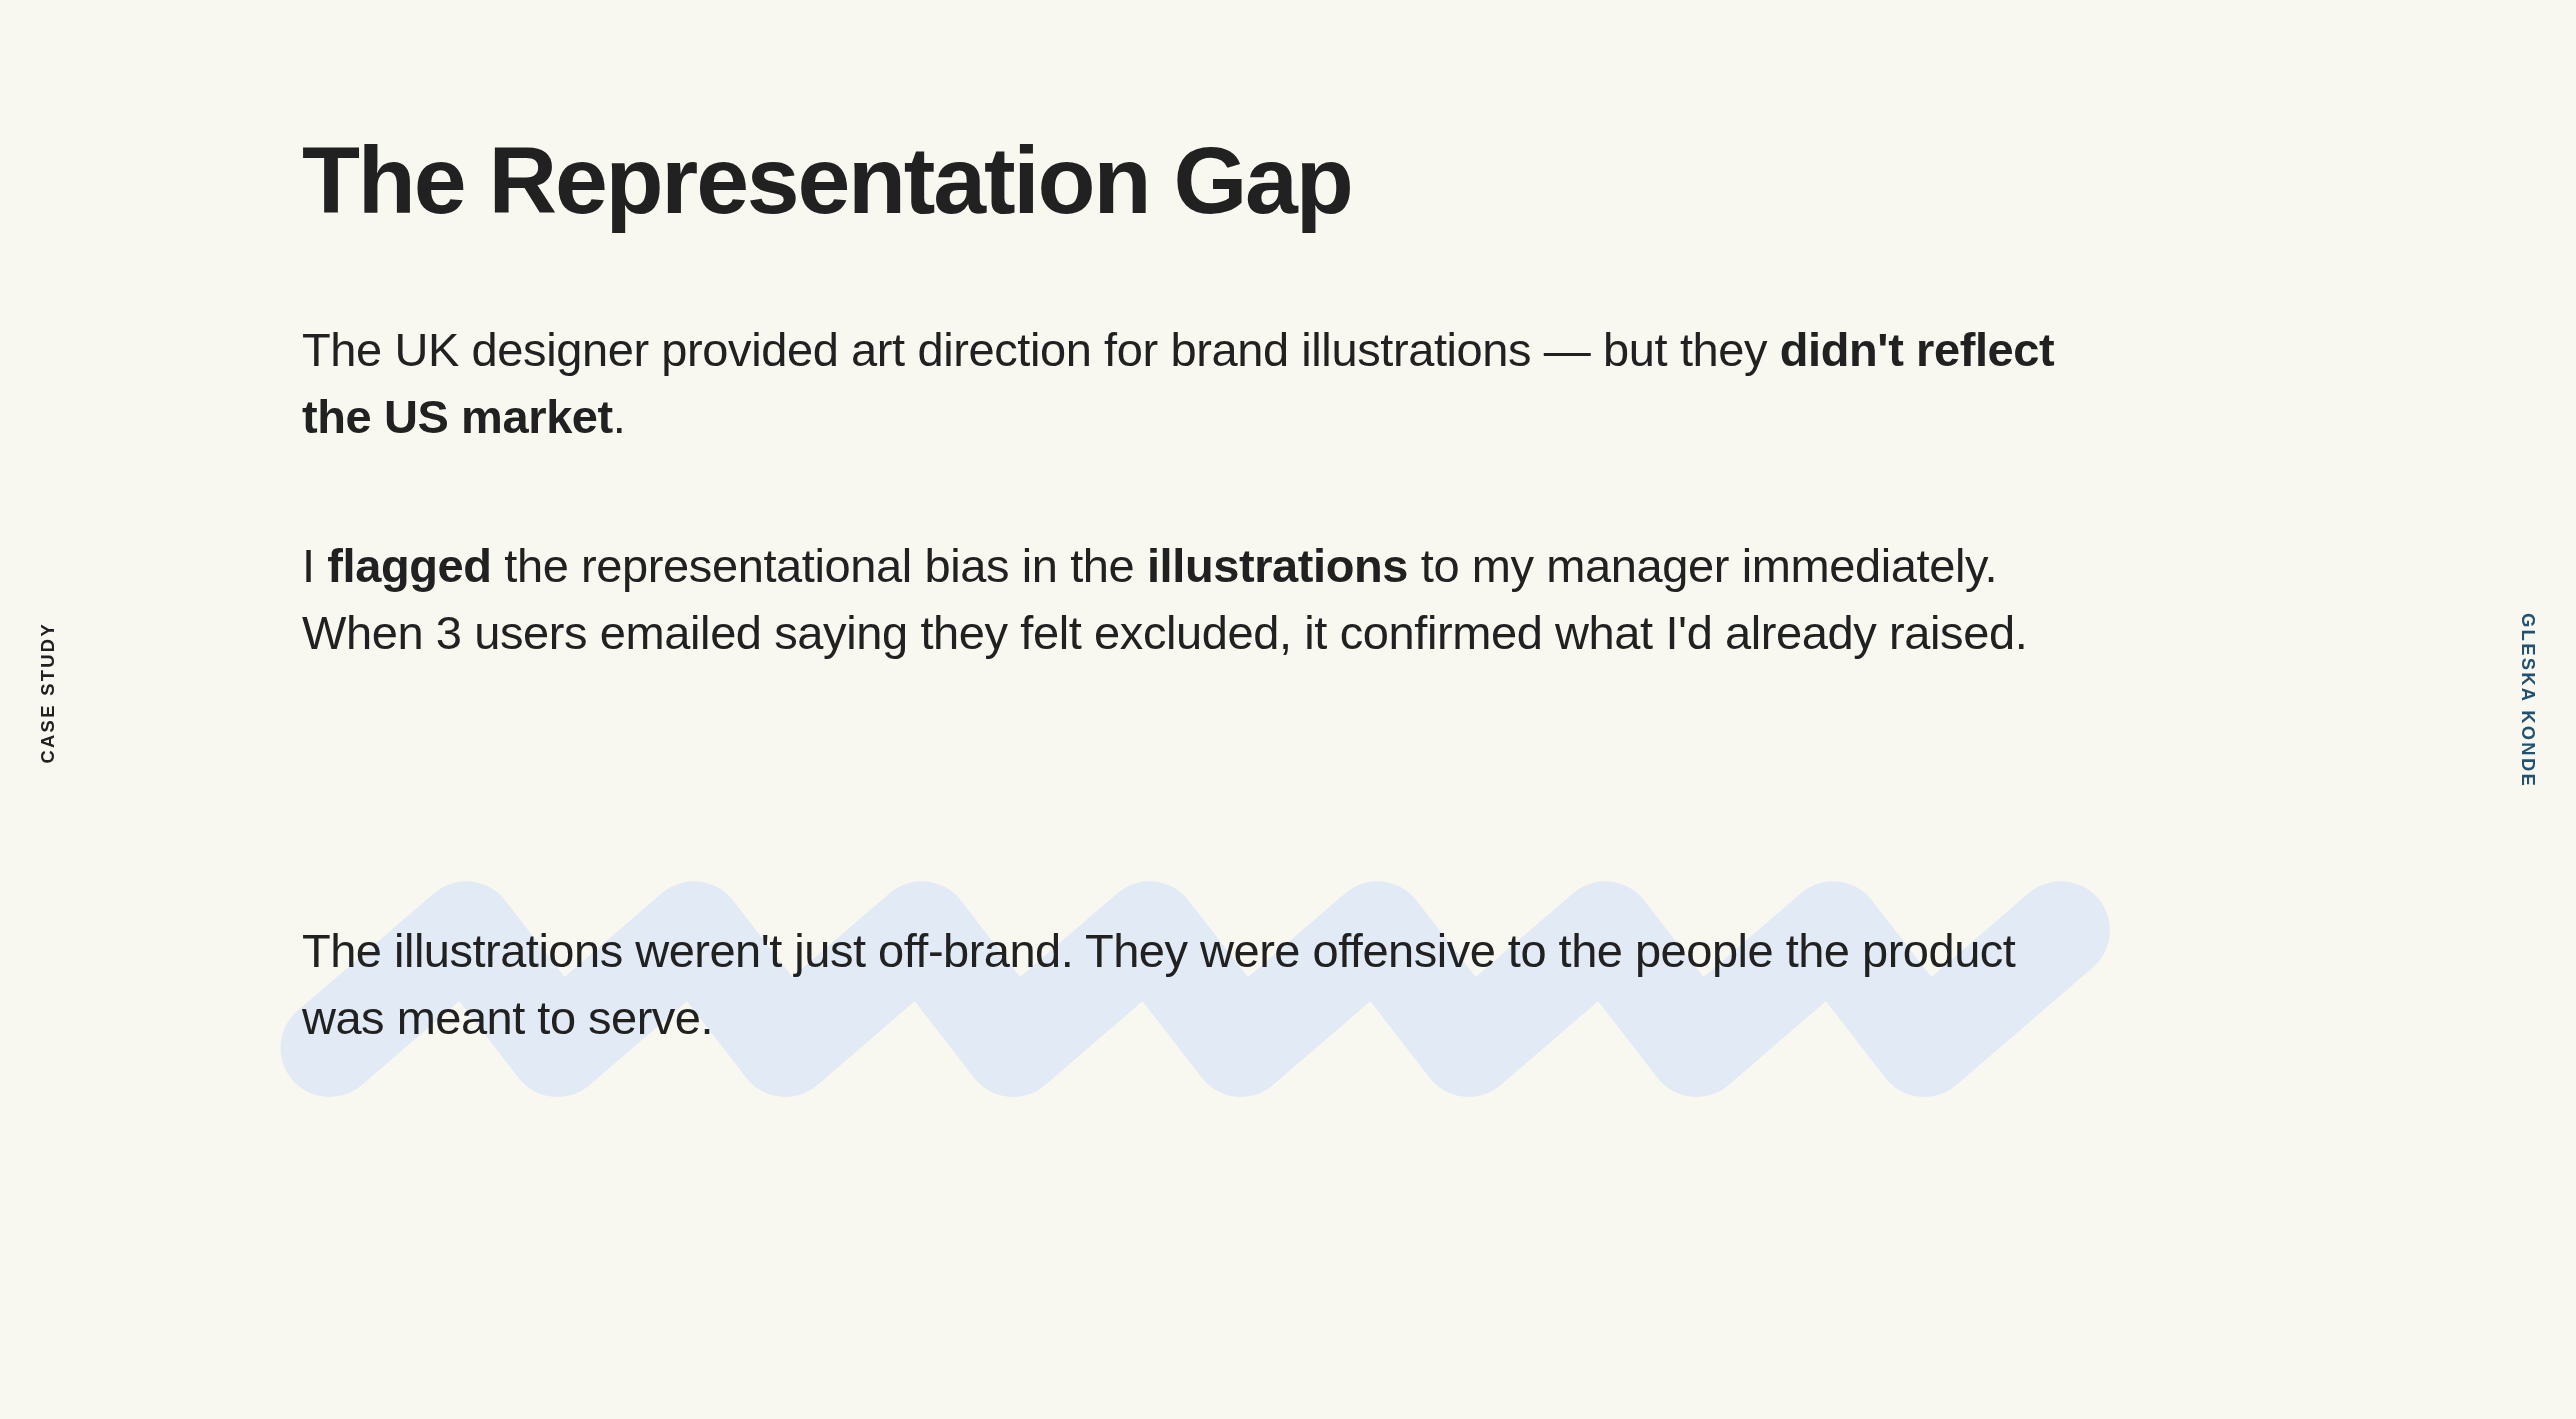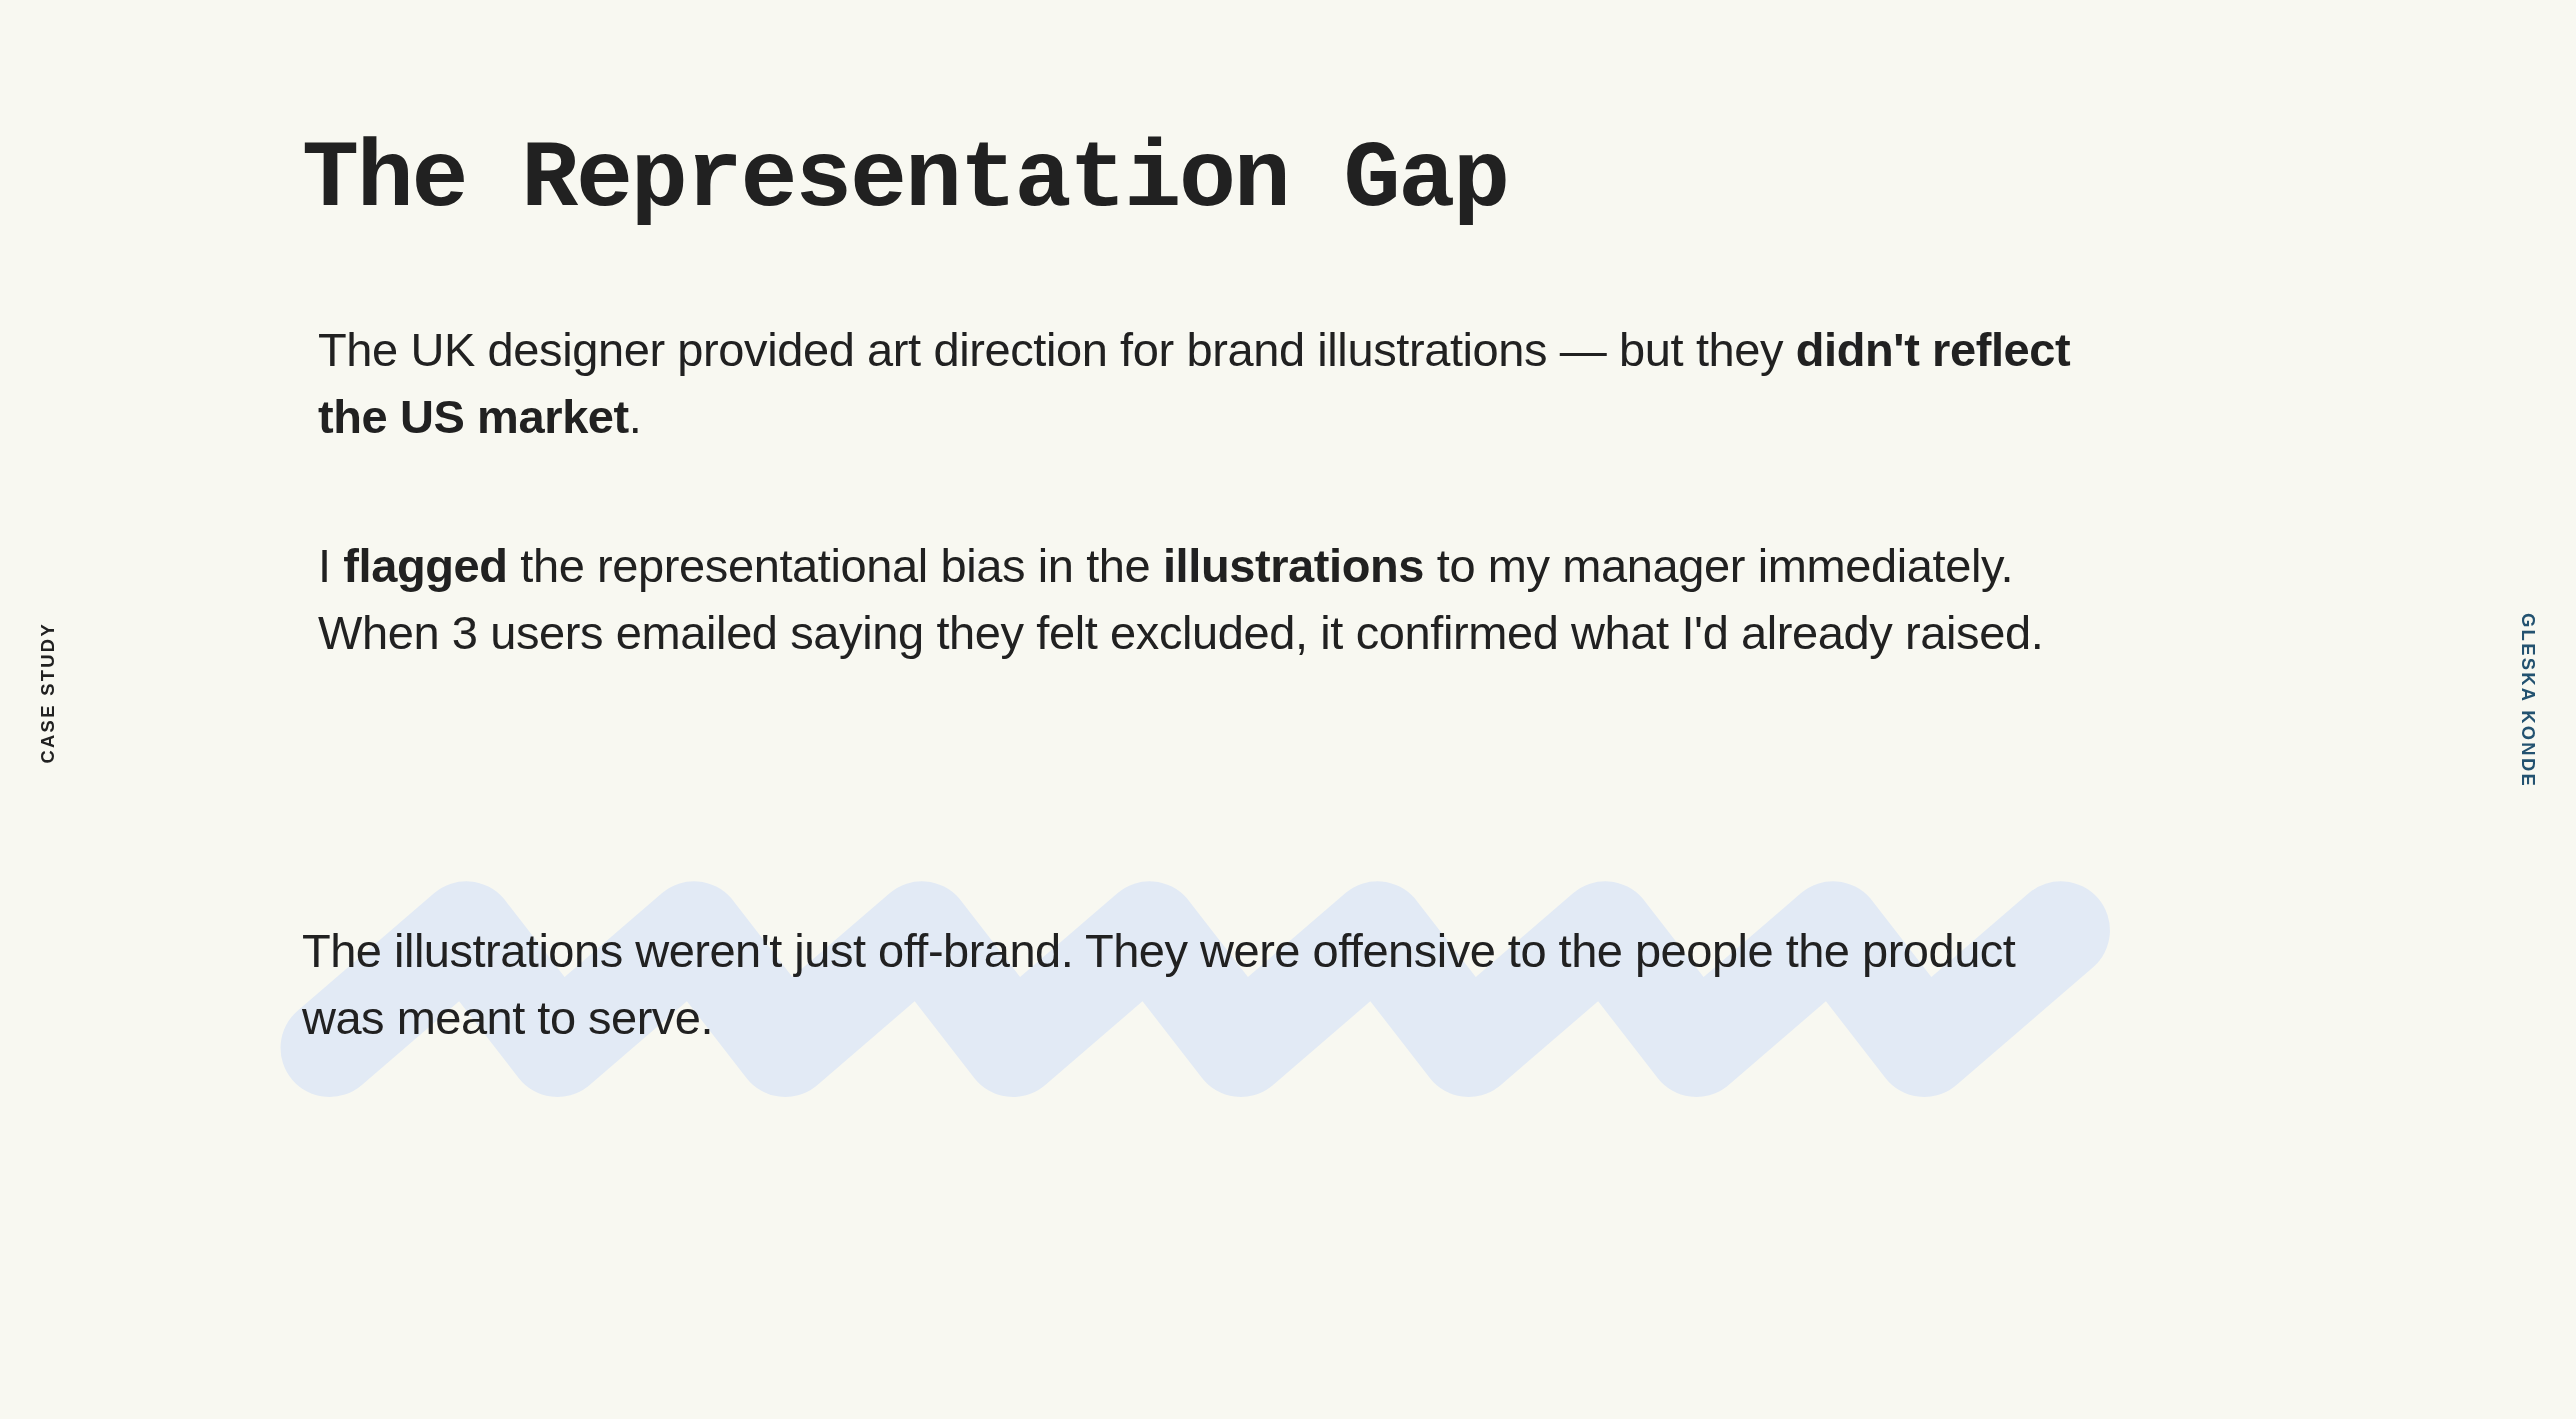--- a/index.html
+++ b/index.html
@@ -63,33 +63,31 @@
   .page-title {
     position:absolute;
     top:131px;
     left:0;
     font-size:95px;
     font-weight:700;
     letter-spacing:-2.2px;
     line-height:1.05;
     color:#212121;
     white-space:nowrap;
-    font-family:Liberation Mono, monospace;
   }
 
   .body-copy {
     position:absolute;
     left:0;
     width:1805px;
     font-size:47px;
     font-weight:400;
     line-height:1.42;
     letter-spacing:-0.4px;
     color:#212121;
-    margin-left:16px;
   }
 
   .body-copy strong { font-weight:700; }
 
   .para-1 { top:317px; }
   .para-2 { top:533px; }
 
   
   .pullquote-wrap {
     position:absolute;

